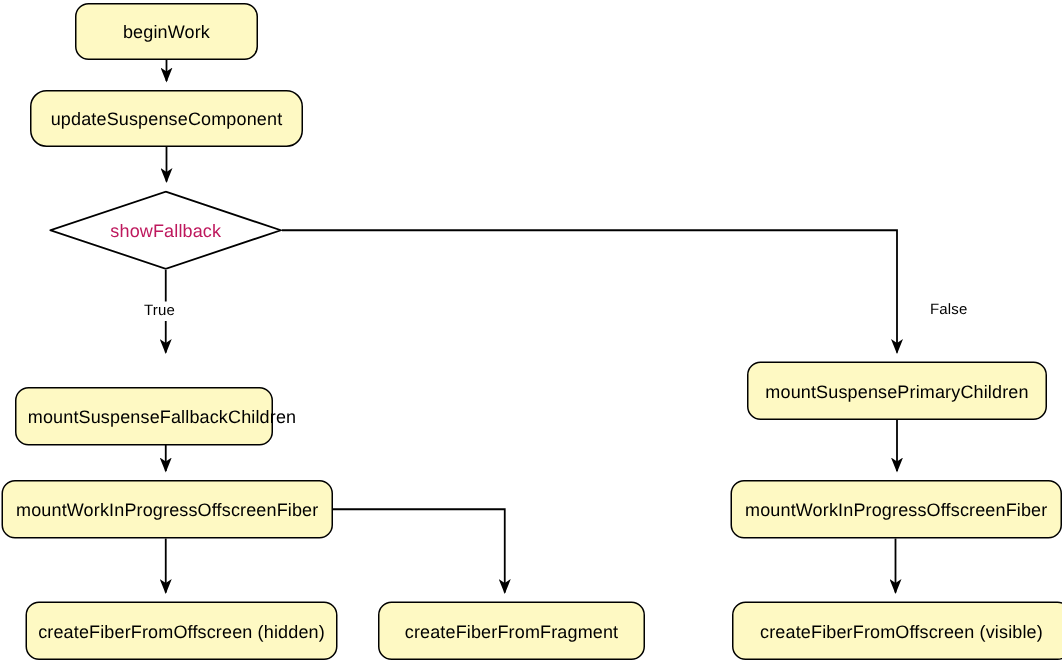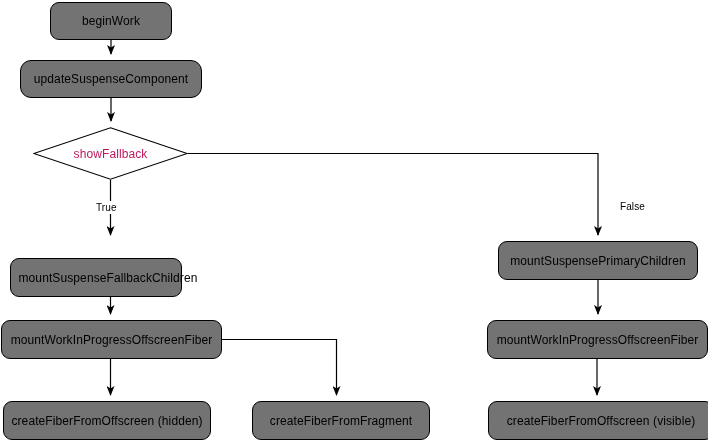--- a/index.html
+++ b/index.html
@@ -17,21 +17,21 @@
     width: 708px;
     height: 441px;
     background: #ffffff;
     overflow: hidden;
   }
   .node {
     position: absolute;
     box-sizing: border-box;
     border: 1px solid #000000;
     border-radius: 9px;
-    background: #737373;
+    background: #fef9c3;
     display: flex;
     align-items: center;
     justify-content: center;
     text-align: center;
     color: #000000;
     font-size: 12px;
     line-height: 14px;
     letter-spacing: 0.1px;
     white-space: nowrap;
     z-index: 3;
@@ -127,19 +127,19 @@
   </div>
 
   <div class="node" style="left:10px; top:258px; width:172px; height:39px;padding-left:24px;">mountSuspenseFallbackChildren</div>
 
   <div class="node" style="left:498px; top:241px; width:200px; height:39px;">mountSuspensePrimaryChildren</div>
 
   <div class="node" style="left:1px; top:320px; width:221px; height:39px;">mountWorkInProgressOffscreenFiber</div>
 
   <div class="node" style="left:487px; top:320px; width:221px; height:39px;">mountWorkInProgressOffscreenFiber</div>
 
-  <div class="node" style="left:3px; top:401px; width:208px; height:39px;">createFiberFromOffscreen (hidden)</div>
+  <div class="node" style="left:17px; top:401px; width:208px; height:39px;">createFiberFromOffscreen (hidden)</div>
 
   <div class="node" style="left:252px; top:401px; width:178px; height:39px;">createFiberFromFragment</div>
 
   <div class="node" style="left:488px; top:401px; width:226px; height:39px;">createFiberFromOffscreen (visible)</div>
 
 </div>
 
 </body></html>

